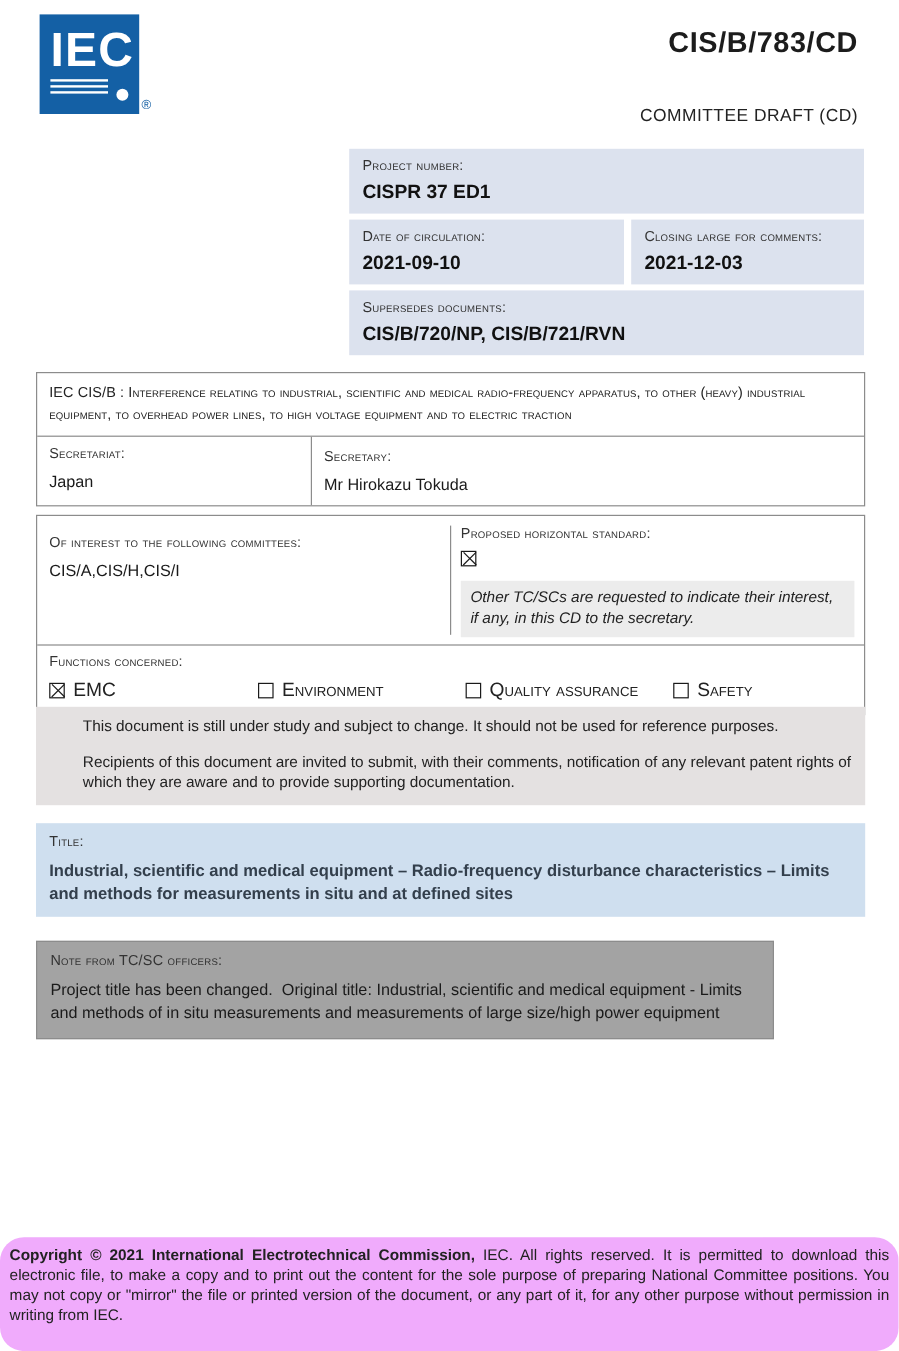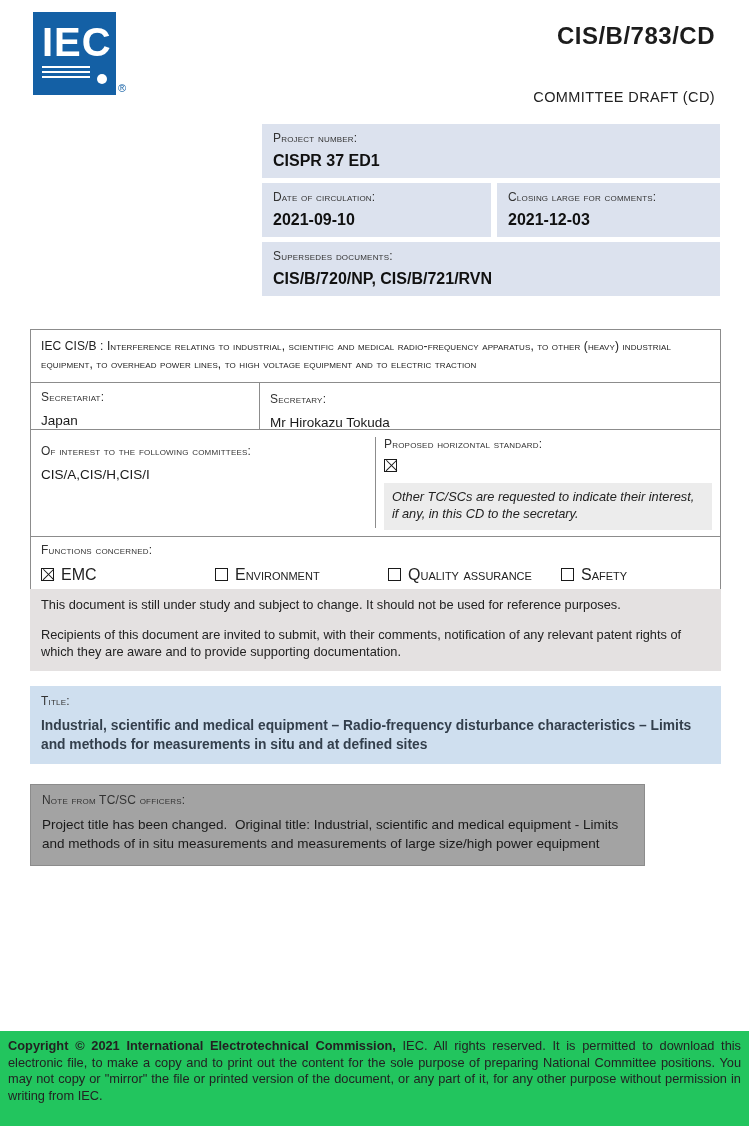--- a/index.html
+++ b/index.html
@@ -12,30 +12,30 @@
   .logo-text { position:absolute; left:9px; top:8px; font-size:40px; font-weight:bold; color:#fff; letter-spacing:1px; font-family:"Liberation Sans", sans-serif; }
   .logo-lines { position:absolute; left:9px; bottom:14px; width:48px; }
   .logo-lines div { height:2px; background:#fff; margin-bottom:3px; }
   .logo-dot { position:absolute; right:9px; bottom:11px; width:10px; height:10px; border-radius:50%; background:#fff; }
   .reg-mark { position:absolute; left:118px; top:82px; font-size:11px; color:#1460a5; }
   .doc-ref { position:absolute; right:34px; top:22px; font-size:24px; font-weight:bold; color:#1c1c1c; letter-spacing:0.5px; }
   .doc-type { position:absolute; right:34px; top:89px; font-size:14.5px; color:#222; letter-spacing:0.4px; }
 
   
   .meta { position:absolute; left:262px; top:124px; width:458px; }
-  .meta-row { display:flex; gap:6px; margin-bottom:5px; }
+  .meta-row { display:flex; gap:6px; margin-bottom:5px;margin-left:29px; }
   .meta-box { background:#dce2ee; padding:7px 11px 8px 11px; min-height:53px; flex:1; }
   .meta-box.half-l { flex:0 0 229px; }
   .sc { font-variant:small-caps; }
   .lbl { font-size:12px; color:#333; letter-spacing:0.2px; }
   .val { font-size:16px; font-weight:bold; color:#111; margin-top:7px; }
 
   
   .tbl { position:absolute; left:30px; width:691px; border:1px solid #8c8c8c; background:#fff; }
-  .tbl-committee { top:329px; }
+  .tbl-committee { top:310px; }
   .tbl-interest { top:429px; }
   .cell { padding:7px 10px 9px 10px; }
   .desc { font-size:12px; line-height:1.5; color:#222; letter-spacing:0.1px; }
   .row2 { display:flex; border-top:1px solid #8c8c8c;align-items:center; }
   .cell-secretariat { flex:0 0 229px; border-right:1px solid #8c8c8c; min-height:57px; }
   .cell-secretary { flex:1; }
   .plain-val { font-size:13.5px; color:#1a1a1a; margin-top:9px; }
   .cell-committees { flex:0 0 345px; border-right:1px solid #8c8c8c; min-height:91px; }
   .cell-horizontal { flex:1; padding:7px 8px 6px 8px; }
   .inner-note { background:#ececec; padding:5px 8px 7px 8px; font-size:12.8px; line-height:1.35; color:#222; margin-top:7px;font-style:italic; }
@@ -50,31 +50,31 @@
   
   .cb { position:relative; display:inline-block; width:13px; height:13px; border:1px solid #1a1a1a; background:#fff; flex:0 0 13px; }
   .cb[data-checked="true"]::before,
   .cb[data-checked="true"]::after { content:""; position:absolute; left:-1px; top:5px; width:15px; height:1.4px; background:#1a1a1a; }
   .cb[data-checked="true"]::before { transform:rotate(45deg); }
   .cb[data-checked="true"]::after { transform:rotate(-45deg); }
   .cb-standalone { margin-top:8px; }
 
   
   .study-box { position:absolute; left:30px; top:589px; width:691px; min-height:77px; background:#e4e1e1; padding:8px 11px 10px 11px; }
-  .study-box p { font-size:12.8px; line-height:1.32; color:#222; }
+  .study-box p { font-size:12.8px; line-height:1.32; color:#222;margin-left:28px; }
   .study-box p + p { margin-top:13px; }
 
   .title-box { position:absolute; left:30px; top:686px; width:691px; min-height:78px; background:#cfdfef; padding:8px 11px 6px 11px; }
   .title-val { font-size:13.8px; font-weight:bold; color:#333f4c; line-height:1.35; margin-top:9px; }
 
   .note-box { position:absolute; left:30px; top:784px; width:615px; min-height:82px; border:1px solid #8c8c8c; background:#a3a3a3; padding:8px 11px 10px 11px; }
   .note-val { font-size:13.5px; color:#1a1a1a; line-height:1.4; margin-top:9px; }
 
   
-  .footer { position:absolute; left:0; top:1031px; width:749px; height:95px; background:#22c55e; padding:7px 8px; }
+  .footer { position:absolute; left:0; top:1031px; width:749px; height:95px; background:#f0abfc; padding:7px 8px;border-radius:20px; }
   .footer p { font-size:12.8px; line-height:1.3; color:#222; text-align:justify; }
   .footer .bold { font-weight:bold; }
 </style>
 </head>
 <body>
 
 <div class="page">
 
   <div class="logo">
     <span class="logo-text">IEC</span>

